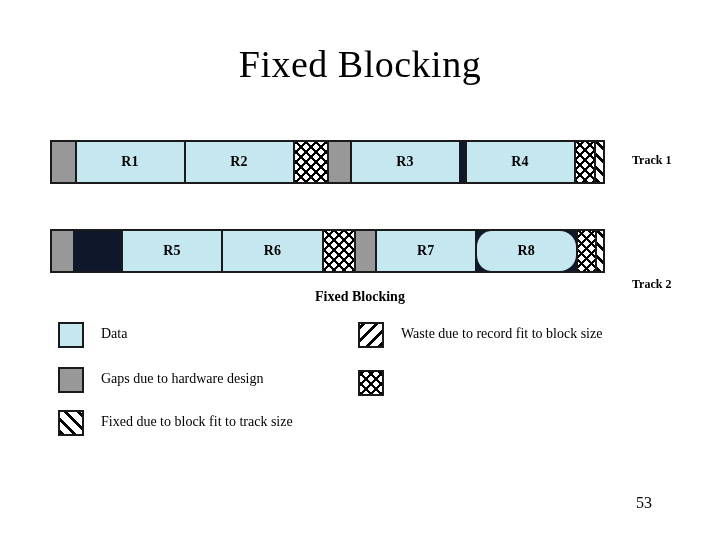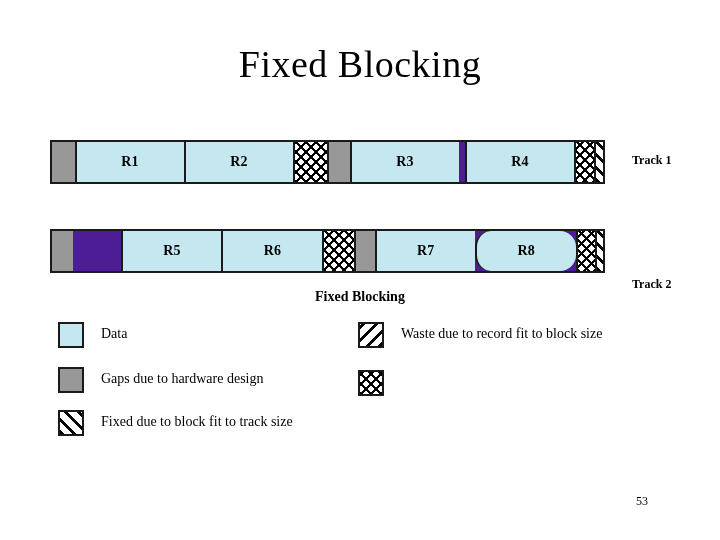--- a/index.html
+++ b/index.html
@@ -41,21 +41,21 @@
   
   .track {
     position: absolute;
     left: 50px;
     height: 44px;
     width: 555px;
     border: 2px solid #1a1a1a;
     box-sizing: border-box;
     display: flex;
     align-items: stretch;
-    background: #4c1d95;
+    background: #0f172a;
   }
   .track-1 { top: 140px; }
   .track-2 { top: 229px; }
 
   .seg {
     position: relative;
     box-sizing: border-box;
     display: flex;
     align-items: center;
     justify-content: center;
@@ -162,21 +162,21 @@
     padding-top: 3px;
     white-space: pre-line;
   }
 
   
   .page-number {
     position: absolute;
     top: 494px;
     left: 636px;
     font-family: "Liberation Serif", serif;
-    font-size: 12px;
+    font-size: 16px;
     color: #000000;
   }
 </style>
 </head>
 <body>
 
 <div class="slide-title">Fixed Blocking</div>
 
 <div class="figure">
 

